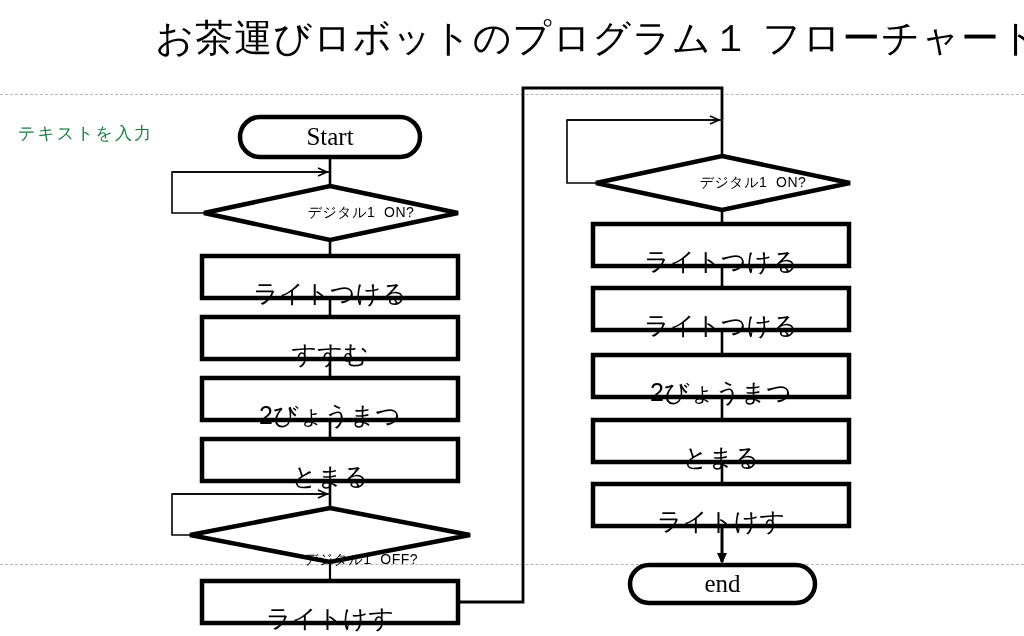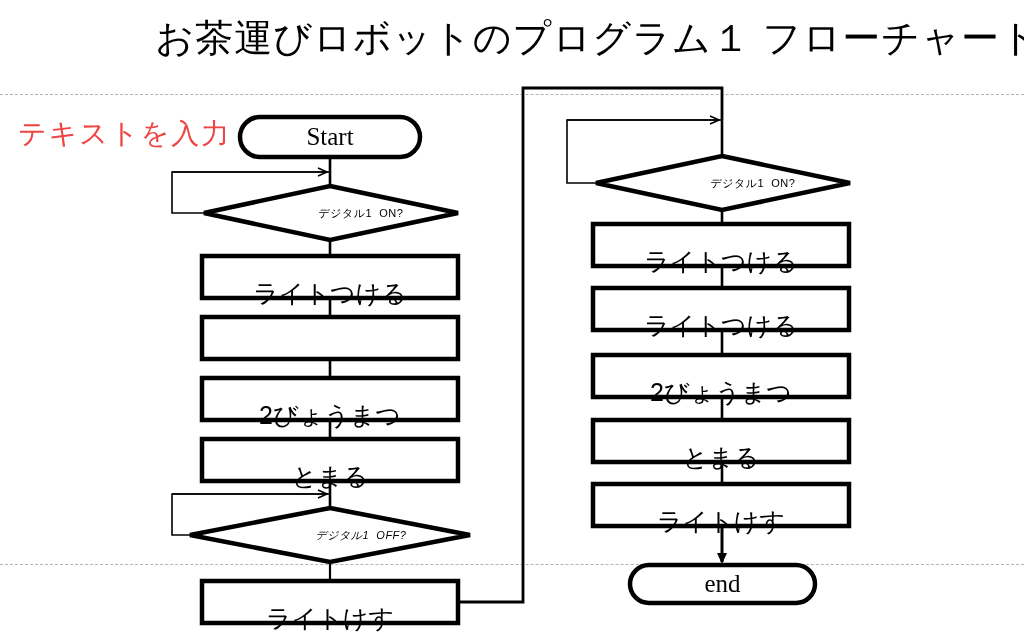--- a/index.html
+++ b/index.html
@@ -38,22 +38,22 @@
     position: absolute;
     left: 0;
     width: 1024px;
     height: 0;
     border-top: 1px dashed #b4b4b4;
   }
 
   
   .placeholder-text {
     position: absolute;
-    color: #ef4444;
-    font-size: 28px;
+    color: #15803d;
+    font-size: 17px;
     line-height: 32px;
     letter-spacing: 2px;
     white-space: pre;
     font-family: Liberation Serif, serif;
   }
 
   
   .flow-svg {
     position: absolute;
     left: 0;
@@ -65,21 +65,21 @@
     position: absolute;
     display: flex;
     align-items: center;
     justify-content: center;
     color: #000000;
     white-space: pre;
     pointer-events: none;
   }
   .label-process   { font-size: 25px; margin-top: 16px; }
   .label-terminal  { font-size: 25px; font-family: Liberation Serif, serif; }
-  .label-decision  { font-size: 11px; letter-spacing: 0.5px; }
+  .label-decision  { font-size: 14px; letter-spacing: 0.5px; }
 </style>
 </head>
 <body>
 
 <div id="slide">
 
   <div class="title">お茶運びロボットのプログラム１ フローチャート</div>
 
   <div class="guide" style="top:94px;"></div>
   <div class="guide" style="top:564px;"></div>
@@ -160,26 +160,27 @@
       <rect x="630" y="565" width="185" height="38" rx="19" ry="19" stroke-width="4.5" fill="#fff"></rect>
     </g>
   </svg>
 
   <div class="node-label label-terminal" style="left:240px; top:117px; width:180px; height:40px;">Start</div>
 
   <div class="node-label label-decision" style="left:266px; top:198px; width:190px; height:30px;">デジタル1  ON?</div>
 
   <div class="node-label label-process" style="left:202px; top:256px; width:256px; height:42px;">ライトつける</div>
 
+  <div class="node-label label-process" style="left:202px; top:317px; width:256px; height:42px;">すすむ</div>
 
   <div class="node-label label-process" style="left:202px; top:378px; width:256px; height:42px;">2びょうまつ</div>
 
   <div class="node-label label-process" style="left:202px; top:439px; width:256px; height:42px;">とまる</div>
 
-  <div class="node-label label-decision" style="left:266px; top:520px; width:190px; height:30px;font-style:italic;">デジタル1  OFF?</div>
+  <div class="node-label label-decision" style="left:266px; top:545px; width:190px; height:30px;">デジタル1  OFF?</div>
 
   <div class="node-label label-process" style="left:202px; top:581px; width:256px; height:42px;">ライトけす</div>
 
   <div class="node-label label-decision" style="left:658px; top:168px; width:190px; height:30px;">デジタル1  ON?</div>
 
   <div class="node-label label-process" style="left:593px; top:224px; width:256px; height:42px;">ライトつける</div>
 
   <div class="node-label label-process" style="left:593px; top:288px; width:256px; height:42px;">ライトつける</div>
 
   <div class="node-label label-process" style="left:593px; top:355px; width:256px; height:42px;">2びょうまつ</div>

